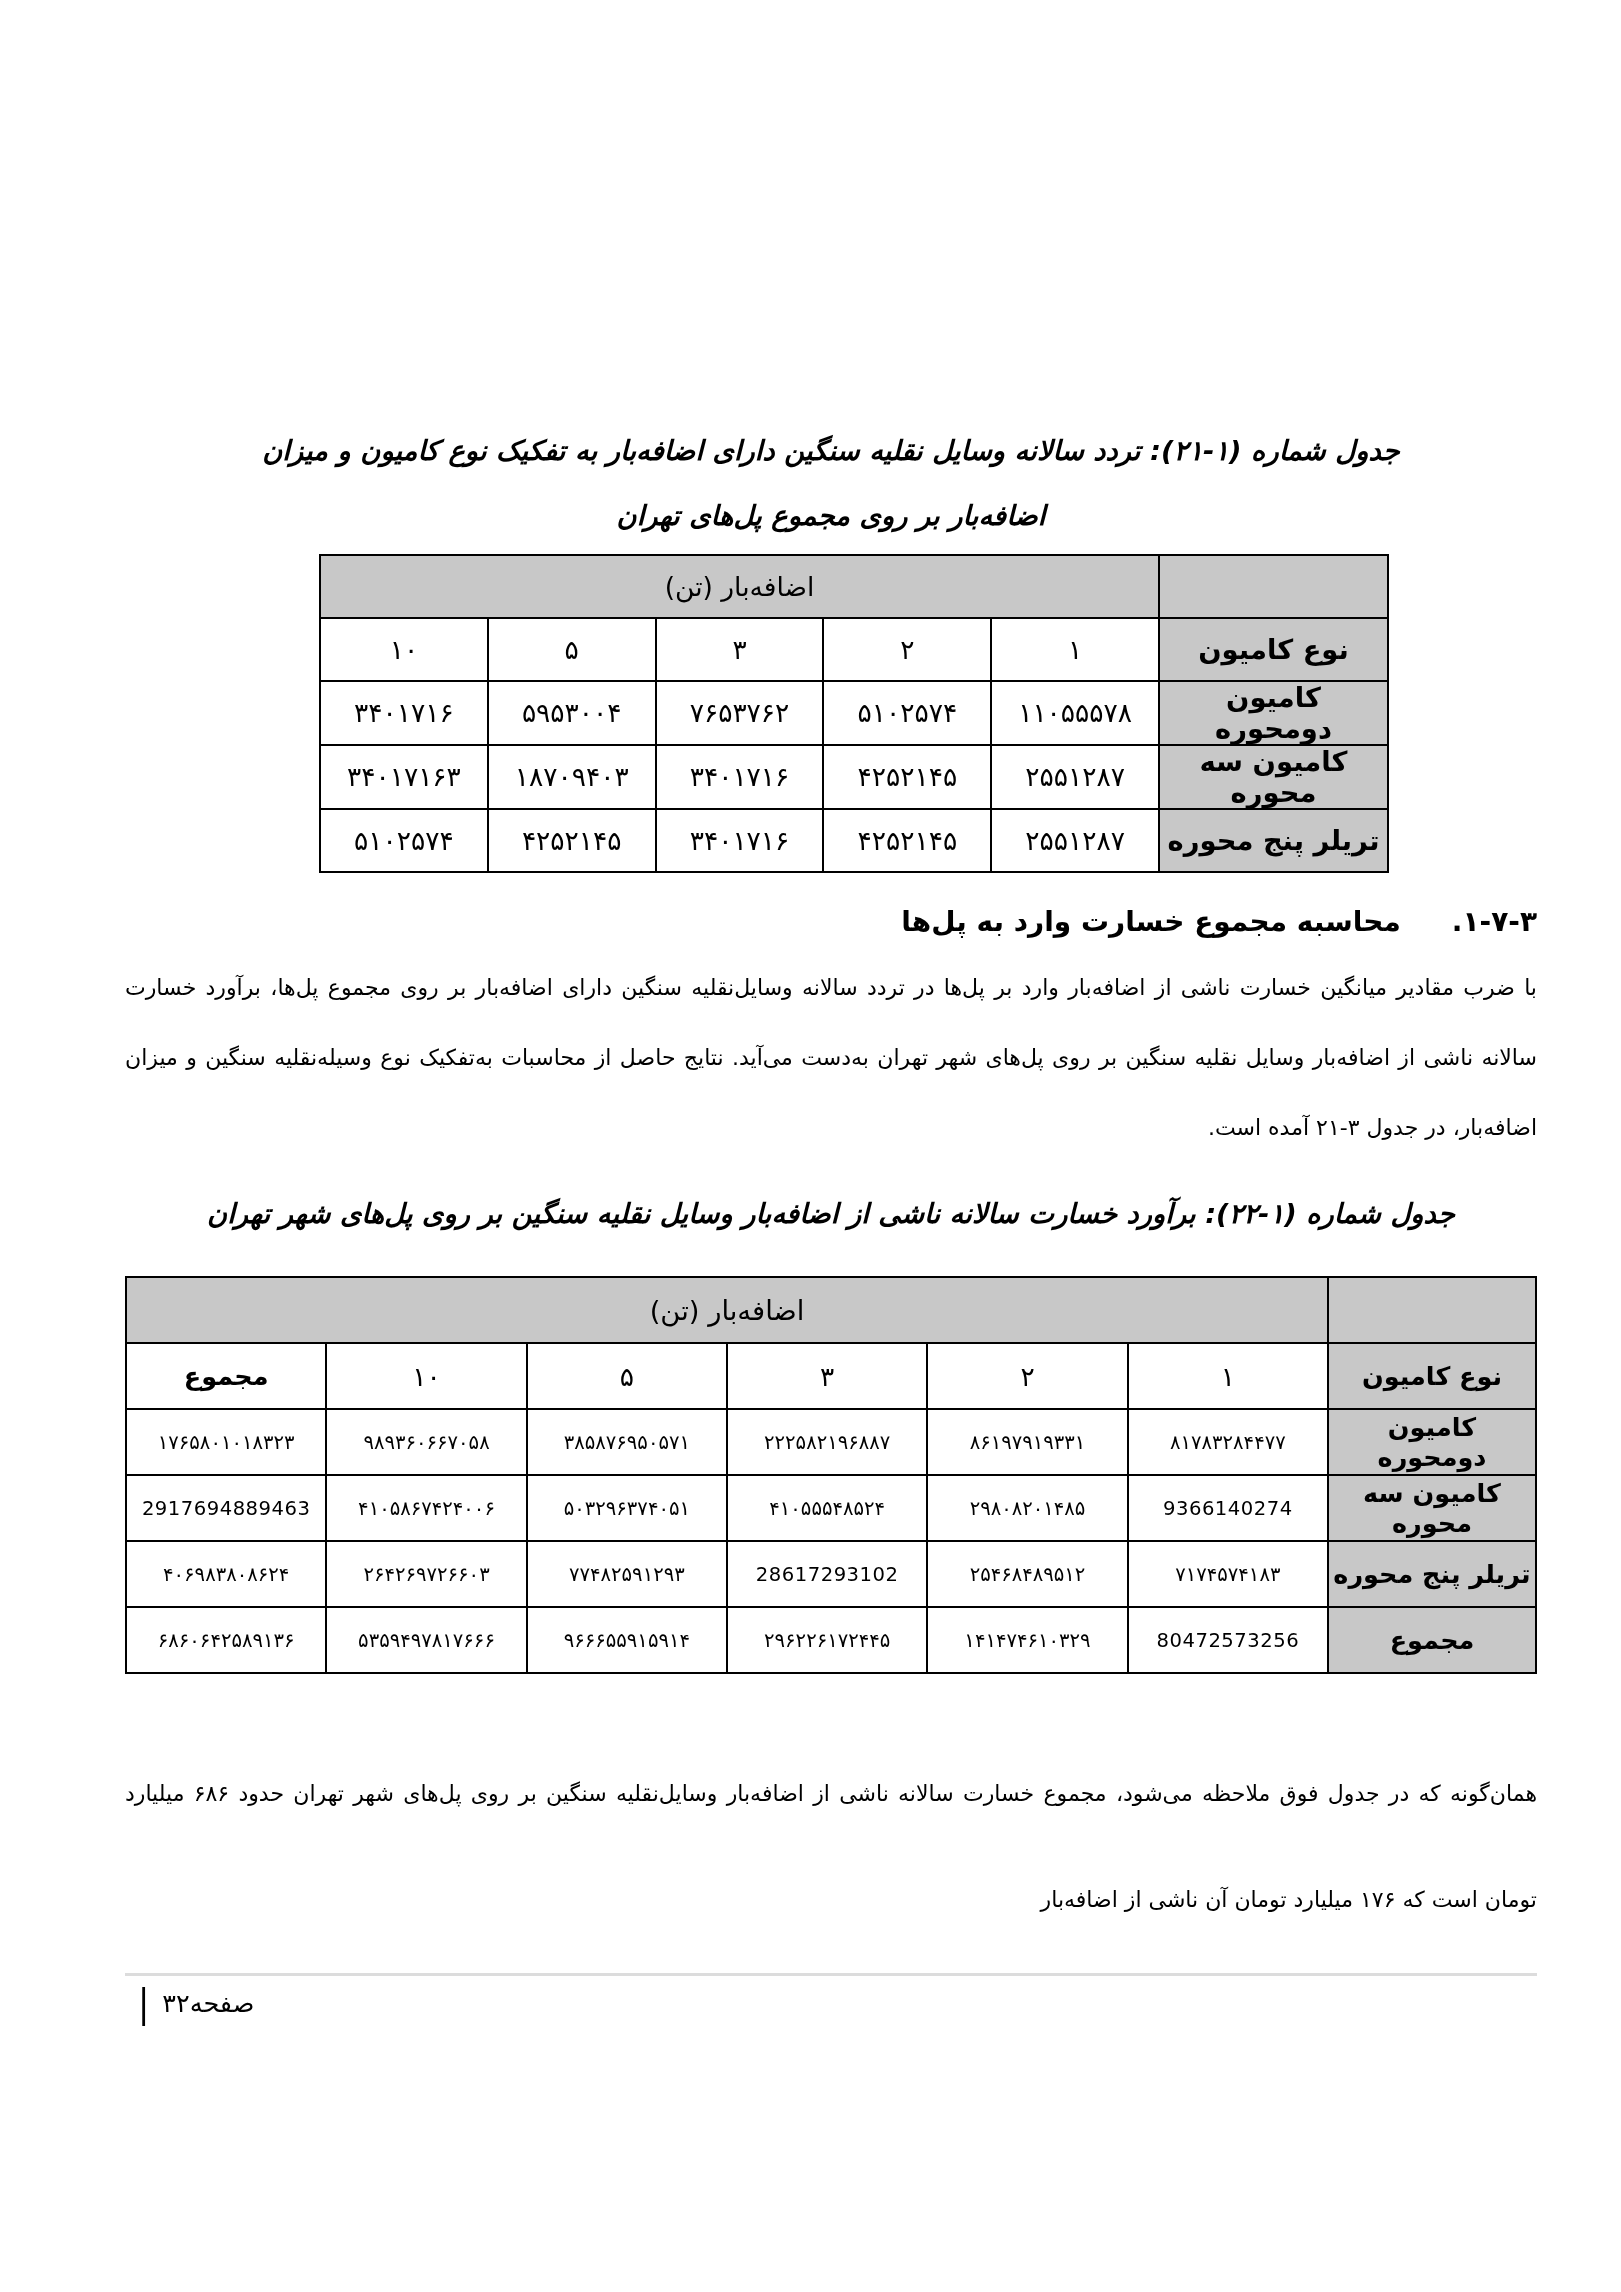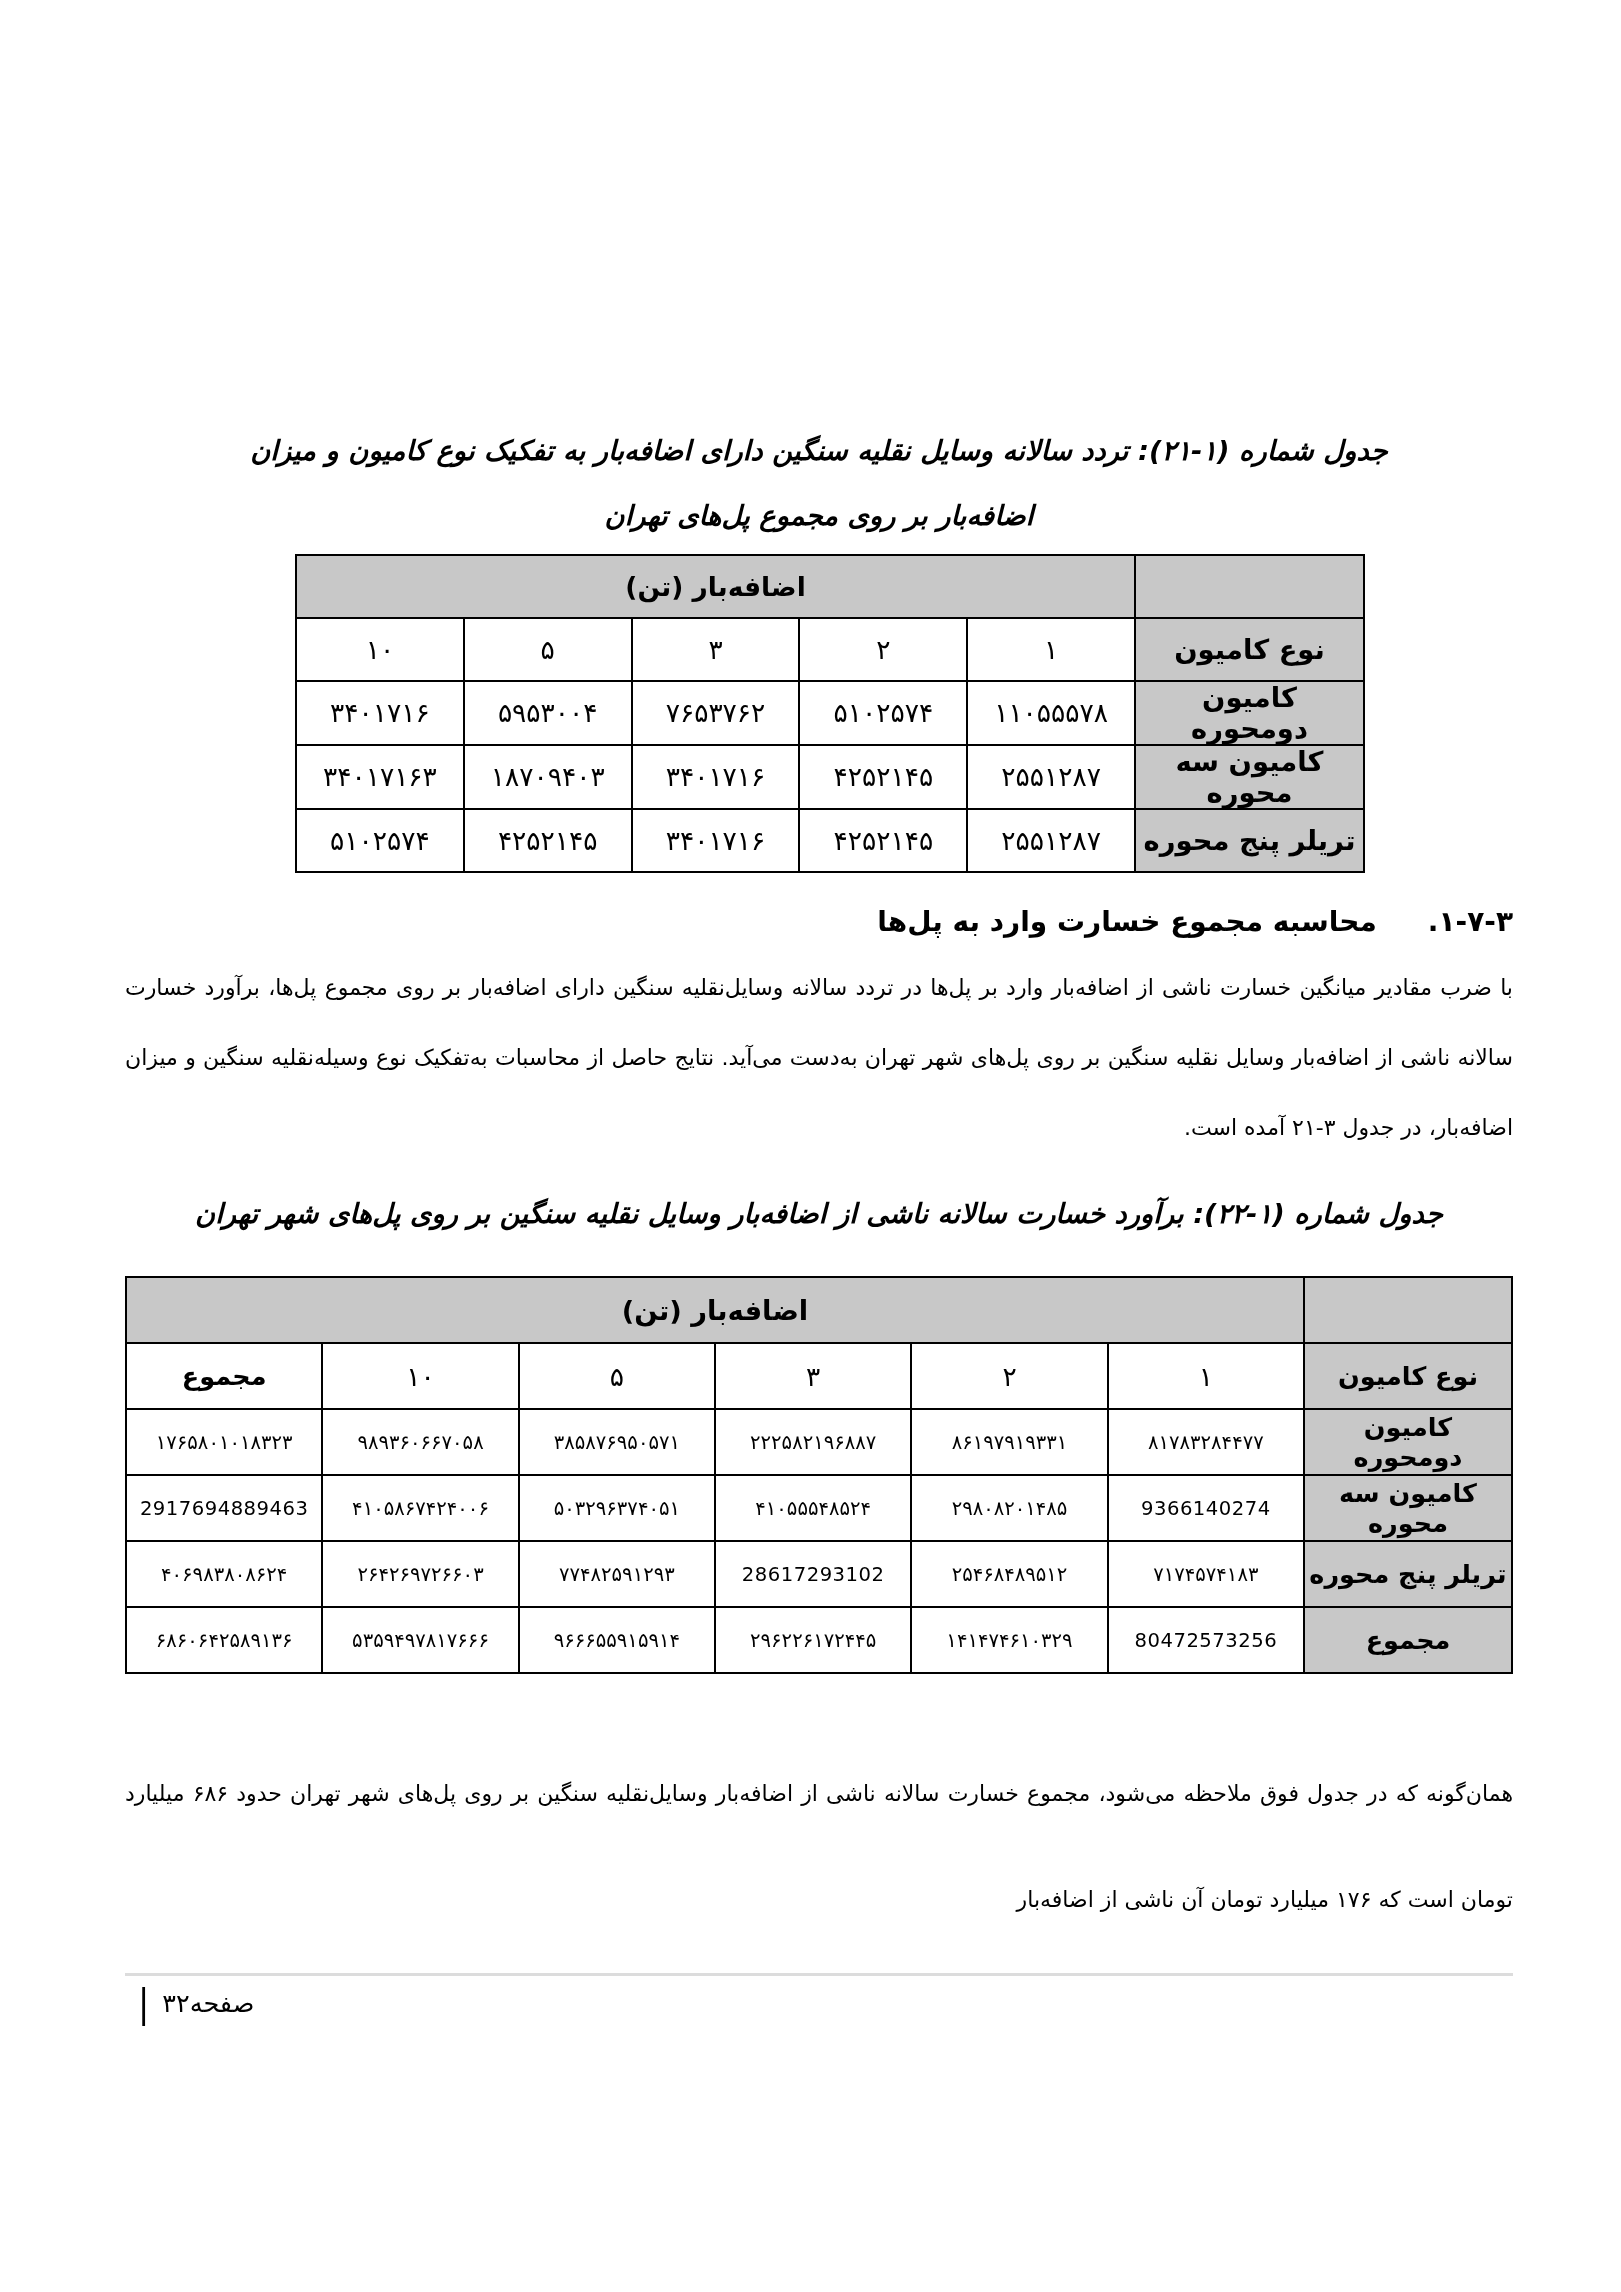--- a/index.html
+++ b/index.html
@@ -3,42 +3,42 @@
 <meta charset="utf-8">
 <style>
   * { margin:0; padding:0; box-sizing:border-box; }
   html,body { background:#888; }
   .page {
     width:1621px; height:2293px; background:#ffffff; margin:0 auto;
     direction:rtl; color:#000;
     font-family:"DejaVu Sans","Liberation Sans",sans-serif;
     overflow:hidden; position:relative;
   }
-  .content { padding:0 108px 0 125px; }
+  .content { padding:0 84px 0 125px; }
   
   .tbl-title { text-align:center; font-style:italic; font-weight:bold;
     font-size:27.4px; line-height:65px; }
   .tbl-title.first { margin-top:418px; }
   .tbl-title.second { margin-top:21.6px; line-height:59px; }
   
   table { border-collapse:collapse; direction:rtl; }
   td { border:2px solid #000; text-align:center; vertical-align:middle;
        padding:0 3.9px; }
   .shaded { background:#c8c8c8; }
   .t1 { width:1070px; margin:5.9px 148px 0 auto; table-layout:fixed; }
   .t1 td { height:63px; font-size:26.5px; }
   .t1 .lbl { font-weight:bold; font-size:27.4px; }
   .t1 .col-lbl { width:229px; }
   .t2 { width:100%; margin-top:33px; table-layout:fixed; }
   .t2 td { height:66px; }
   .t2 .num { font-size:19.6px; letter-spacing:0.5px; }
   .t2 .hdr-num { font-size:26.5px; }
   .t2 .lbl { font-weight:bold; font-size:25.5px; }
   .t2 .col-lbl { width:208px; }
-  .span-hdr { font-size:27.4px; font-weight:bold; }
+  .span-hdr { font-size:27.4px; font-weight:normal; }
   
   .sec-heading { margin-top:25px; font-weight:bold; font-size:28px;
     line-height:47px; }
   .sec-heading .sec-no { margin-left:51px; }
   .para { font-size:22px; text-align:justify; }
   .para.p1 { margin-top:7.8px; line-height:70px; }
   .para.p2 { margin-top:67px; line-height:106px; }
   
   .footer-rule { margin-top:19.6px; height:2.9px; background:#dcdcdc;
     border:none; }

